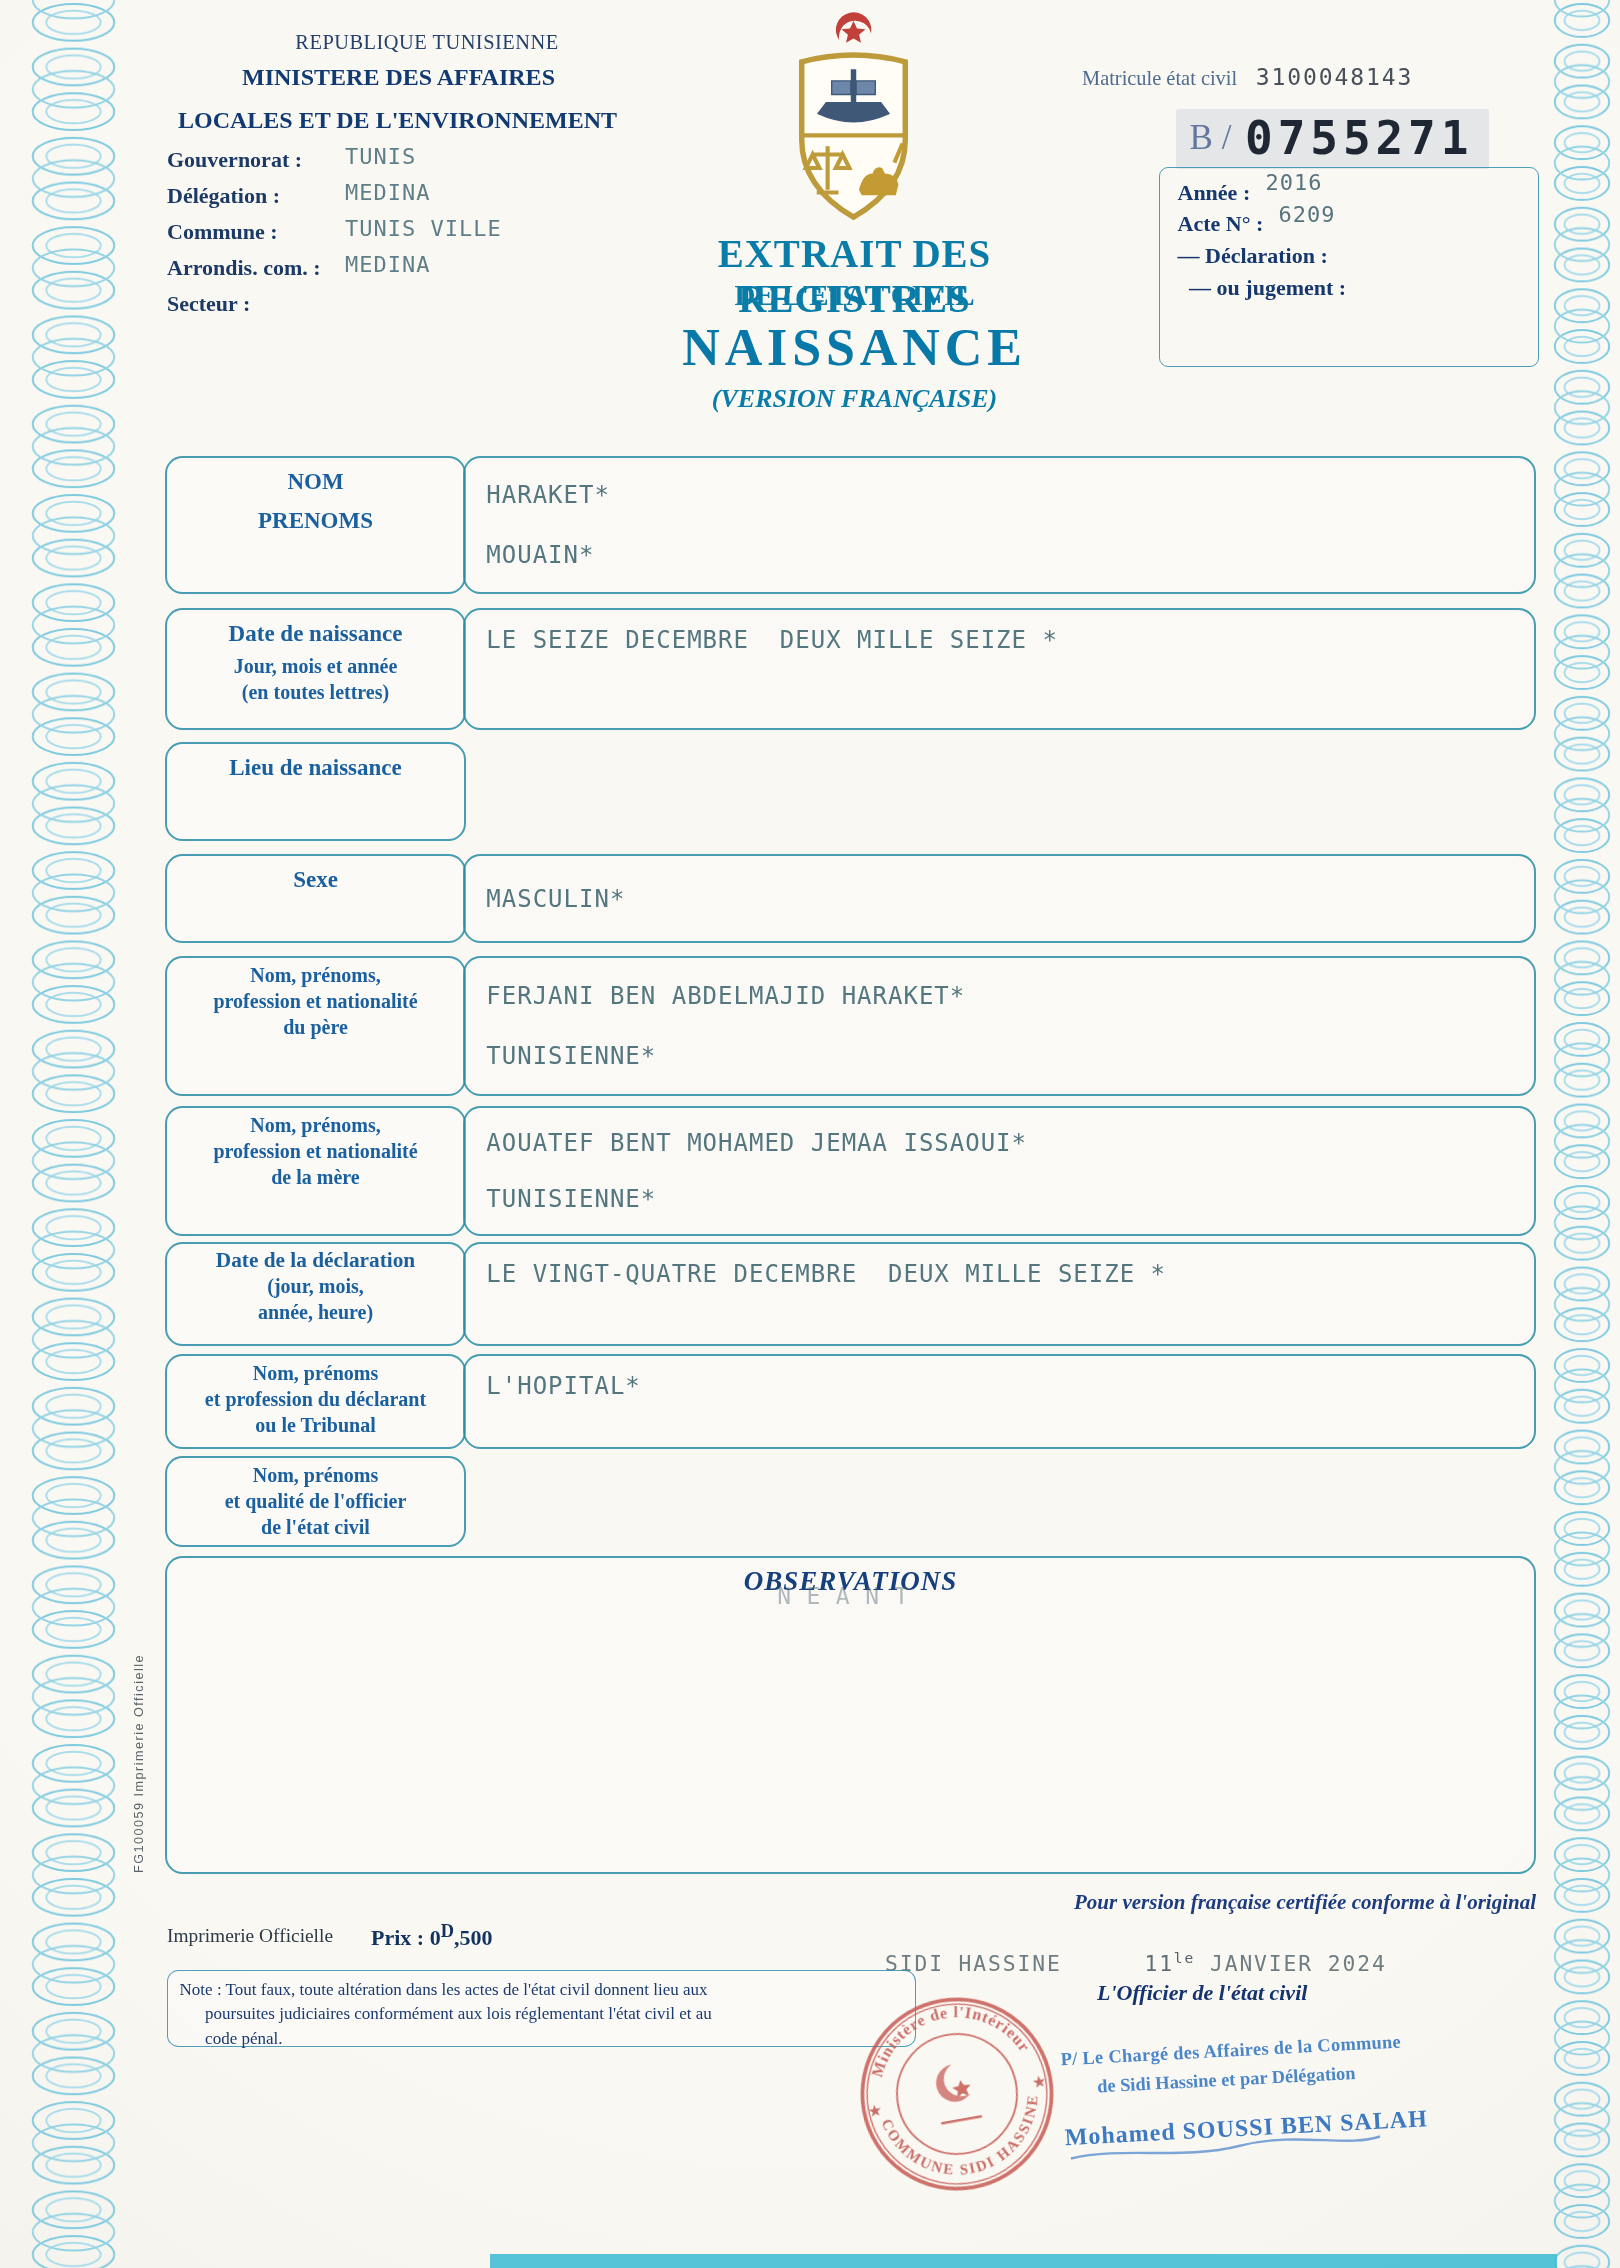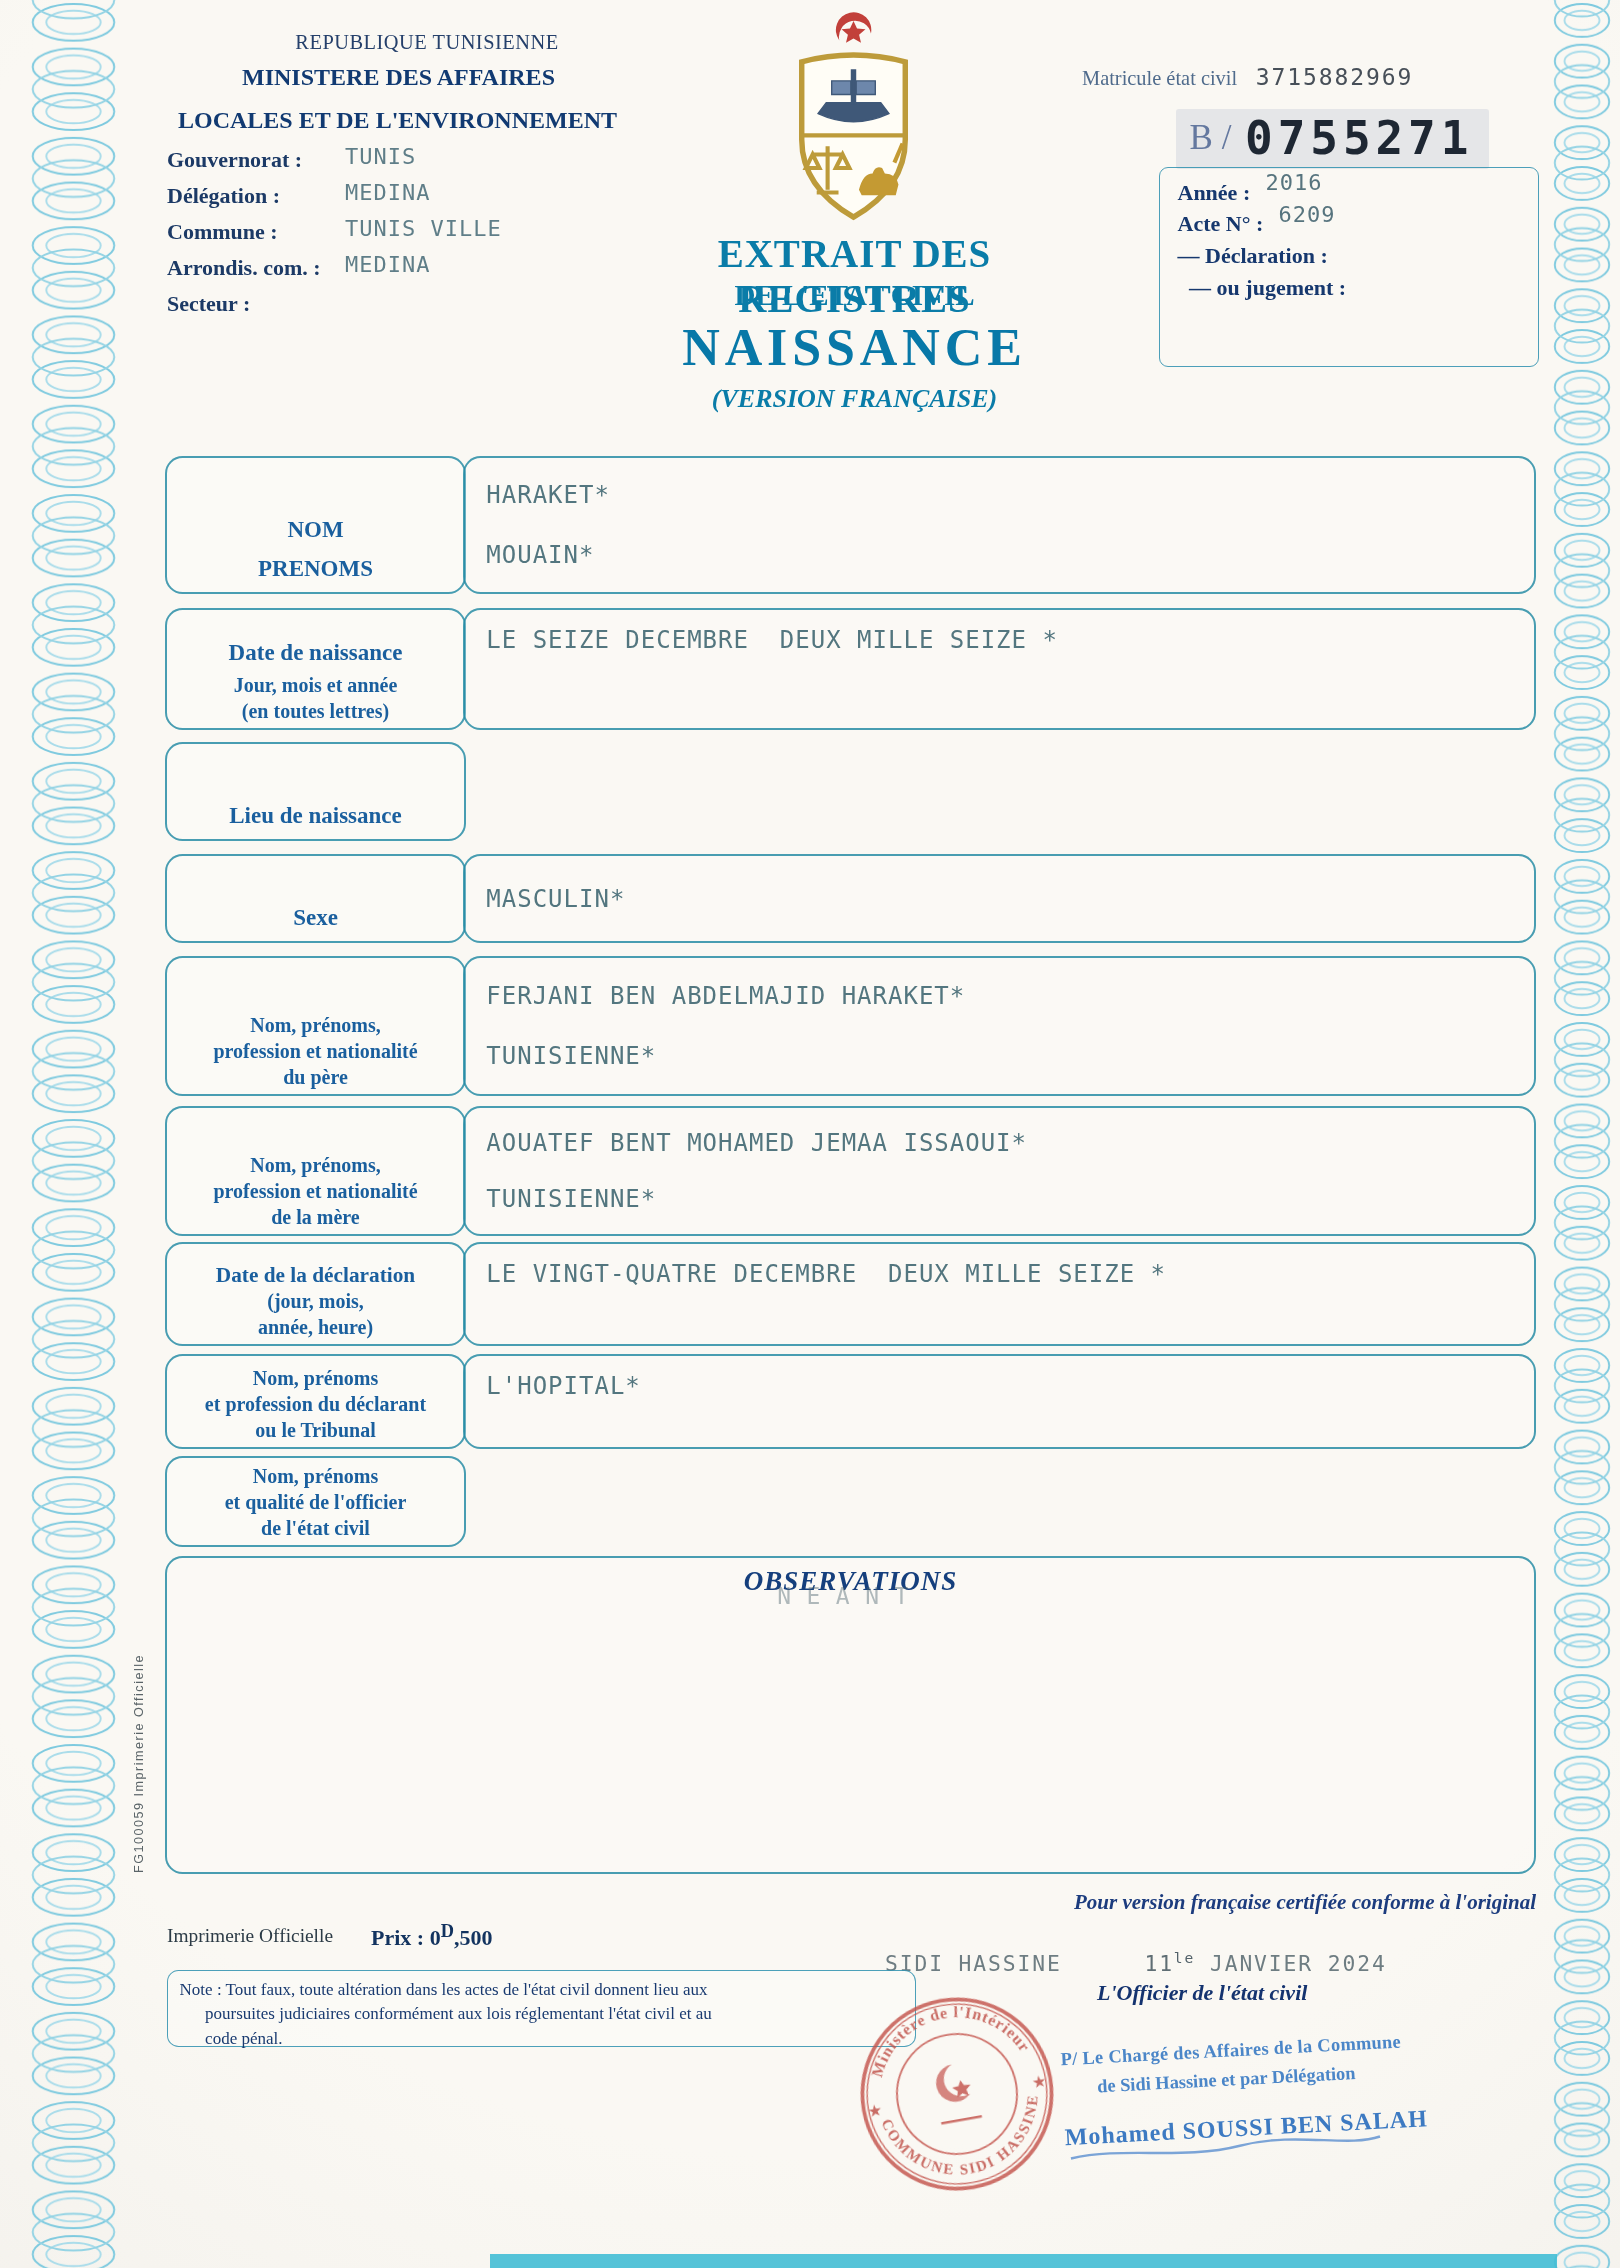--- a/index.html
+++ b/index.html
@@ -36,21 +36,21 @@
             font-weight:400;font-size:22px;color:#57747e;letter-spacing:1px;}
   .acte-dash{font-weight:600;margin-top:5.8px;}
 
   
   .gl{pointer-events:none;}
   .bottom-bar{left:490px;width:1067px;height:14.6px;bottom:0;background:#43bed5;opacity:.9;}
 
   
   .field-row{left:165px;width:1371px;}
   .lblbox{position:absolute;left:0;top:0;bottom:0;width:301px;border:2.4px solid rgba(26,134,160,.8);border-radius:17.5px;
-          display:flex;flex-direction:column;justify-content:flex-end;align-items:center;text-align:center;
+          display:flex;flex-direction:column;justify-content:flex-start;align-items:center;text-align:center;
           padding:3.9px 9.7px;box-sizing:border-box;background:rgba(255,255,255,.25);}
   .valbox{position:absolute;left:298px;right:0;top:0;bottom:0;border:2.4px solid rgba(26,134,160,.8);border-radius:17.5px;
           display:flex;flex-direction:column;padding:7.8px 7.8px 7.8px 21.3px;box-sizing:border-box;background:rgba(255,255,255,.2);}
   .val-around{justify-content:space-around;}
   .val-center{justify-content:center;}
   .val-top{justify-content:flex-start;padding-top:15.5px;}
   .val{font-family:"DejaVu Sans Mono",monospace;font-size:24px;color:#53767f;letter-spacing:1px;white-space:pre;}
   .lbl-bold{font-weight:700;font-size:23px;color:#1a5f9e;white-space:pre-line;line-height:1.7;}
   .lbl-reg{font-weight:600;font-size:20px;color:#1a5f9e;white-space:pre-line;line-height:1.3;}
 
@@ -162,21 +162,21 @@
     <path d="M90 112 l6 -14" stroke="#c49a33" stroke-width="3"></path>
   </svg>
 
   <div class="abs title-block t1">EXTRAIT DES REGISTRES</div>
   <div class="abs title-block t2">DE L'ETAT CIVIL</div>
   <div class="abs title-block t4">(VERSION FRANÇAISE)</div>
   <div class="abs title-block t3">NAISSANCE</div>
 
   <div class="abs matricule">
     <span>Matricule état civil</span>
-    <span class="mval">3715882969</span>
+    <span class="mval">3100048143</span>
   </div>
   <div class="abs serial">
     <span class="pfx">B /</span>
     <span class="num">0755271</span>
   </div>
   <div class="abs acte-box">
     <div class="arow">
       <span>Année :</span>
       <span class="acte-val">2016</span>
     </div>

